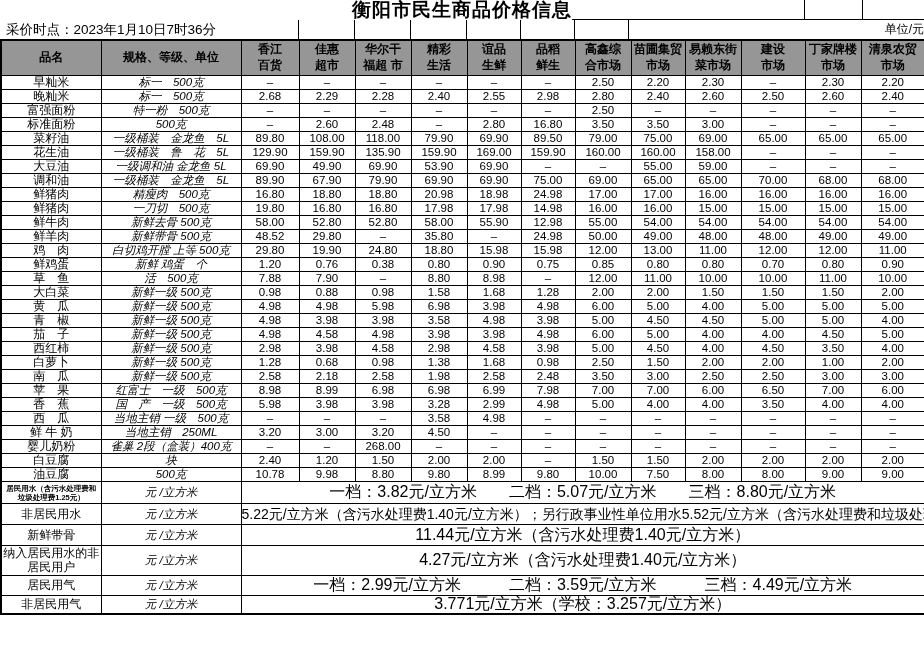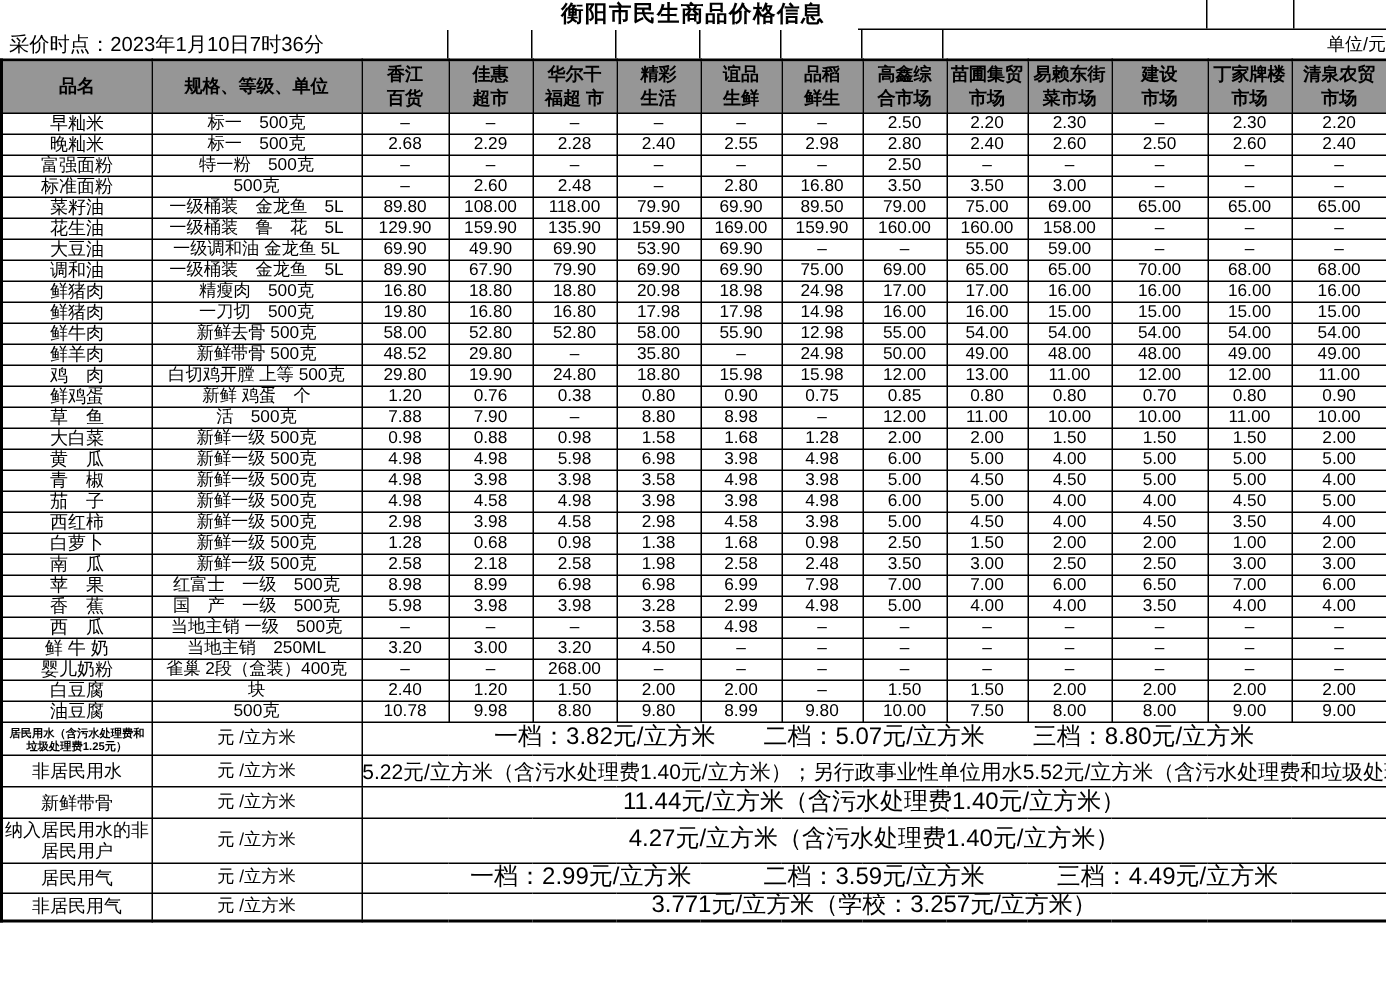--- a/index.html
+++ b/index.html
@@ -1,30 +1,30 @@
 <!DOCTYPE html>
 <html style="--header-bg: #969696;"><head>
 <meta charset="utf-8">
 <style>
   :root{ --header-bg:#969696; --border:#000; }
   html,body{margin:0;padding:0;background:#fff;}
   body{width:924px;height:654px;overflow:hidden;font-family:"Liberation Sans",sans-serif;color:#000;}
   .top{position:relative;width:924px;height:39px;}
-  .title{height:20px;line-height:20px;text-align:center;font-size:15px;font-weight:bold;letter-spacing:1px;}
+  .title{height:20px;line-height:20px;text-align:center;font-size:19px;font-weight:bold;letter-spacing:1px;}
   .meta{position:relative;height:19px;font-size:13.5px;}
   .meta-left{position:absolute;left:6px;top:0;line-height:19px;white-space:pre;}
   .unit{position:absolute;left:628px;width:296px;top:0;text-align:right;line-height:19px;font-size:12px;}
   .vline{position:absolute;width:0;border-left:1px solid #000;}
   .hline{position:absolute;left:572px;top:19px;width:352px;height:0;border-top:1px solid #000;}
   table{border-collapse:collapse;table-layout:fixed;width:924px;border:2px solid var(--border);}
   th,td{border:1px solid var(--border);padding:0;overflow:hidden;}
   thead th{background:var(--header-bg);font-size:12px;font-weight:bold;white-space:pre-line;line-height:1.3;height:34px;text-align:center;}
   tbody td{text-align:center;font-size:11.5px;height:13px;line-height:1.05;white-space:pre;}
   td.name{font-size:12px;margin-top:35px;}
-  td.spec{font-size:11.5px;}
+  td.spec{font-size:11.5px;font-style:italic;}
   tr.u-row td{white-space:normal;}
   tr.u-row td.name{line-height:1.2;text-align:center;}
   tr.u-row td.value{font-size:16px;white-space:nowrap;}
   tr.u-row.long td.value{font-size:14px;}
   td.small-label{font-size:7.5px;line-height:1.4;font-weight:bold;padding:0 1px;}
   tr.u0 td{height:21px;} tr.u1 td{height:20px;} tr.u2 td{height:20px;}
   tr.u3 td{height:25px;} tr.u4 td{height:19px;} tr.u5 td{height:16px;}
 </style>
 </head>
 <body>

